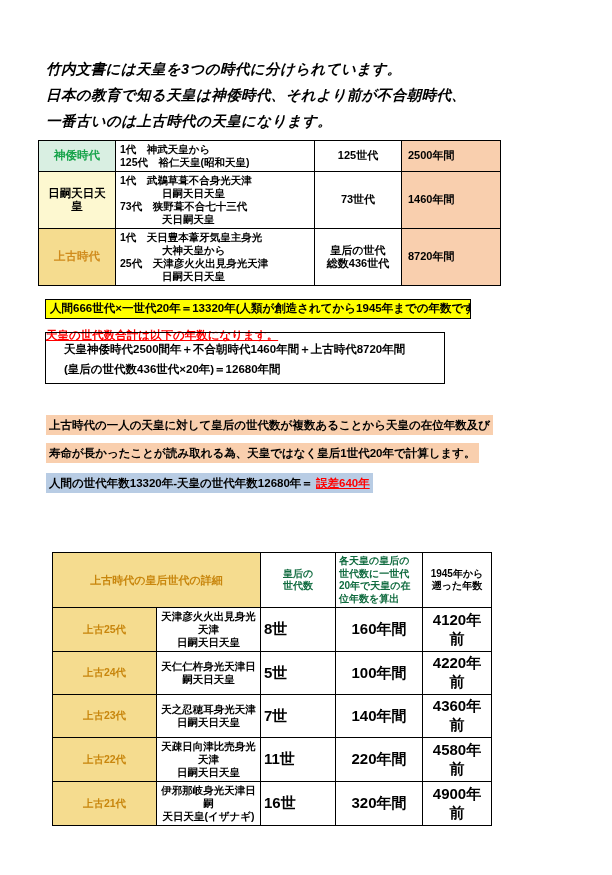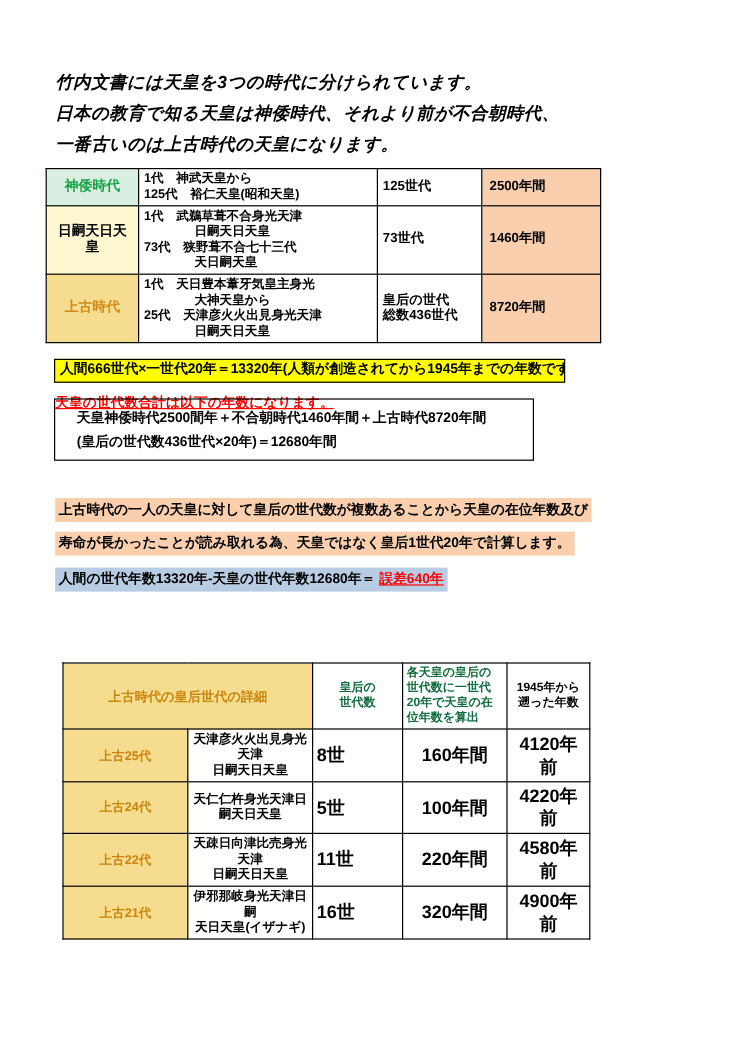--- a/index.html
+++ b/index.html
@@ -68,21 +68,21 @@
   .t1 .era-joko    { background: #f5dc8f; color: #d08b1c; }
   .t1 .c-desc {
     width: 190px;
     text-align: left;
     background: #ffffff;
     font-size: 10.5px;
     line-height: 13px;
   }
   .t1 .c-gen {
     width: 78px;
-    text-align: left;
+    text-align: center;
     background: #ffffff;
     font-size: 11px;
   }
   .t1 .c-years {
     width: 88px;
     text-align: left;
     background: #f9cfae;
     font-size: 11px;
     padding-left: 6px;
   }
@@ -315,20 +315,27 @@
         <td class="c-ago">4120年前</td>
       </tr>
       <tr>
         <td class="c-gen-label">上古24代</td>
         <td class="c-name">天仁仁杵身光天津日嗣天日天皇</td>
         <td class="c-sei">5世</td>
         <td class="c-calc">100年間</td>
         <td class="c-ago">4220年前</td>
       </tr>
       <tr>
+        <td class="c-gen-label">上古23代</td>
+        <td class="c-name">天之忍穂耳身光天津日嗣天日天皇</td>
+        <td class="c-sei">7世</td>
+        <td class="c-calc">140年間</td>
+        <td class="c-ago">4360年前</td>
+      </tr>
+      <tr>
         <td class="c-gen-label">上古22代</td>
         <td class="c-name">天疎日向津比売身光天津
 日嗣天日天皇</td>
         <td class="c-sei">11世</td>
         <td class="c-calc">220年間</td>
         <td class="c-ago">4580年前</td>
       </tr>
       <tr>
         <td class="c-gen-label">上古21代</td>
         <td class="c-name">伊邪那岐身光天津日嗣

